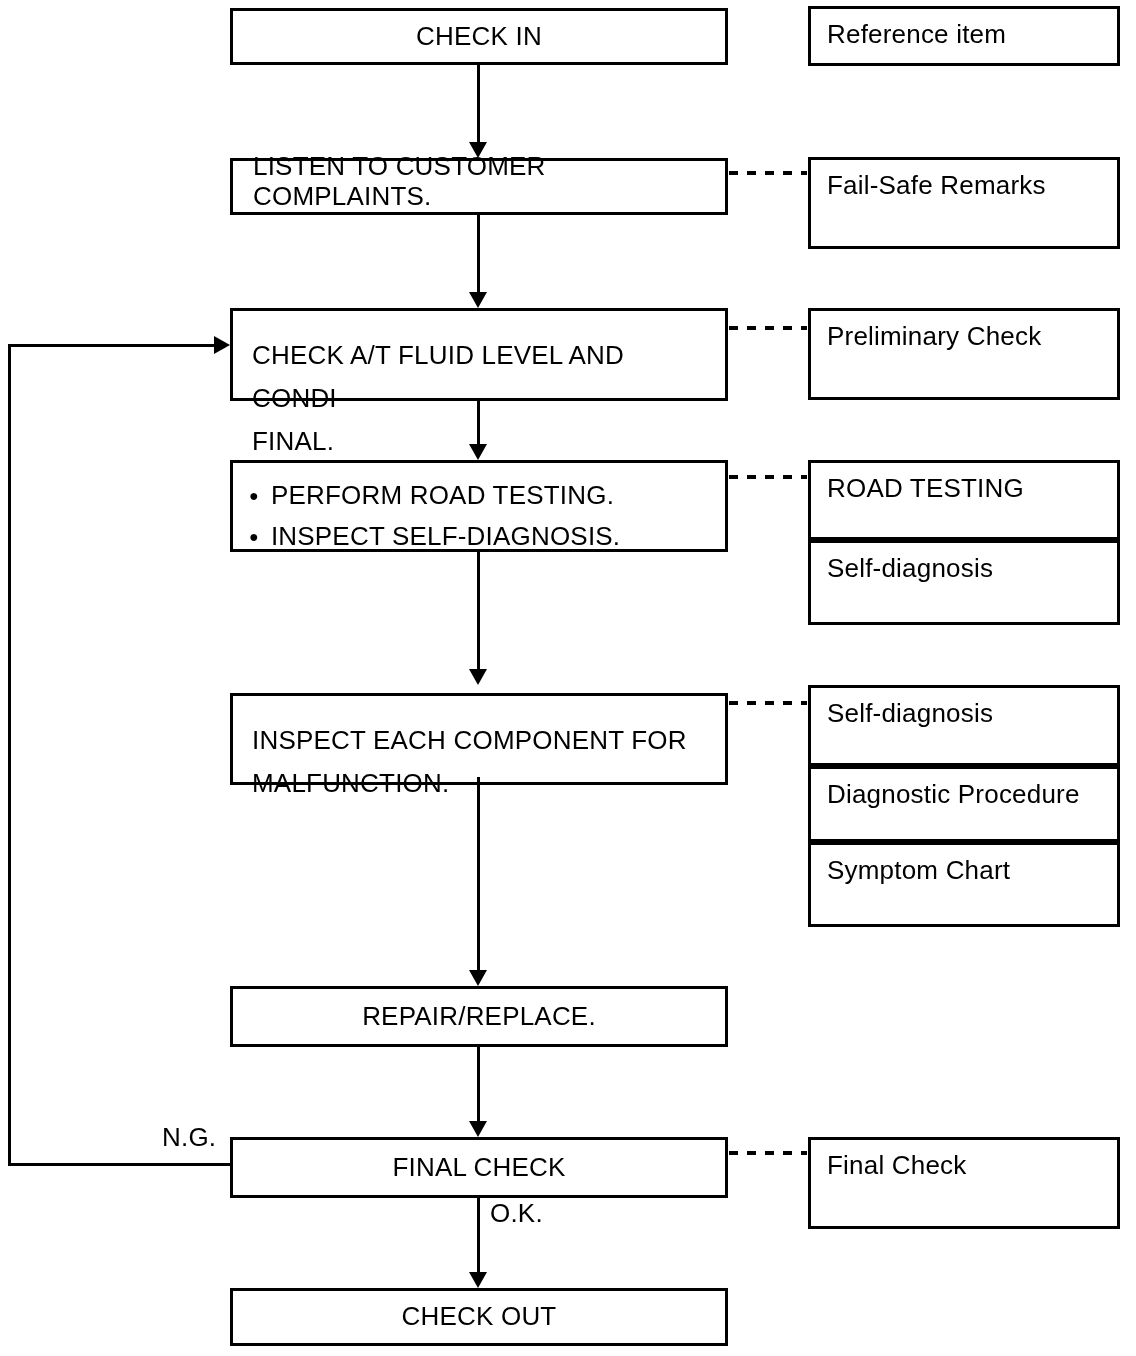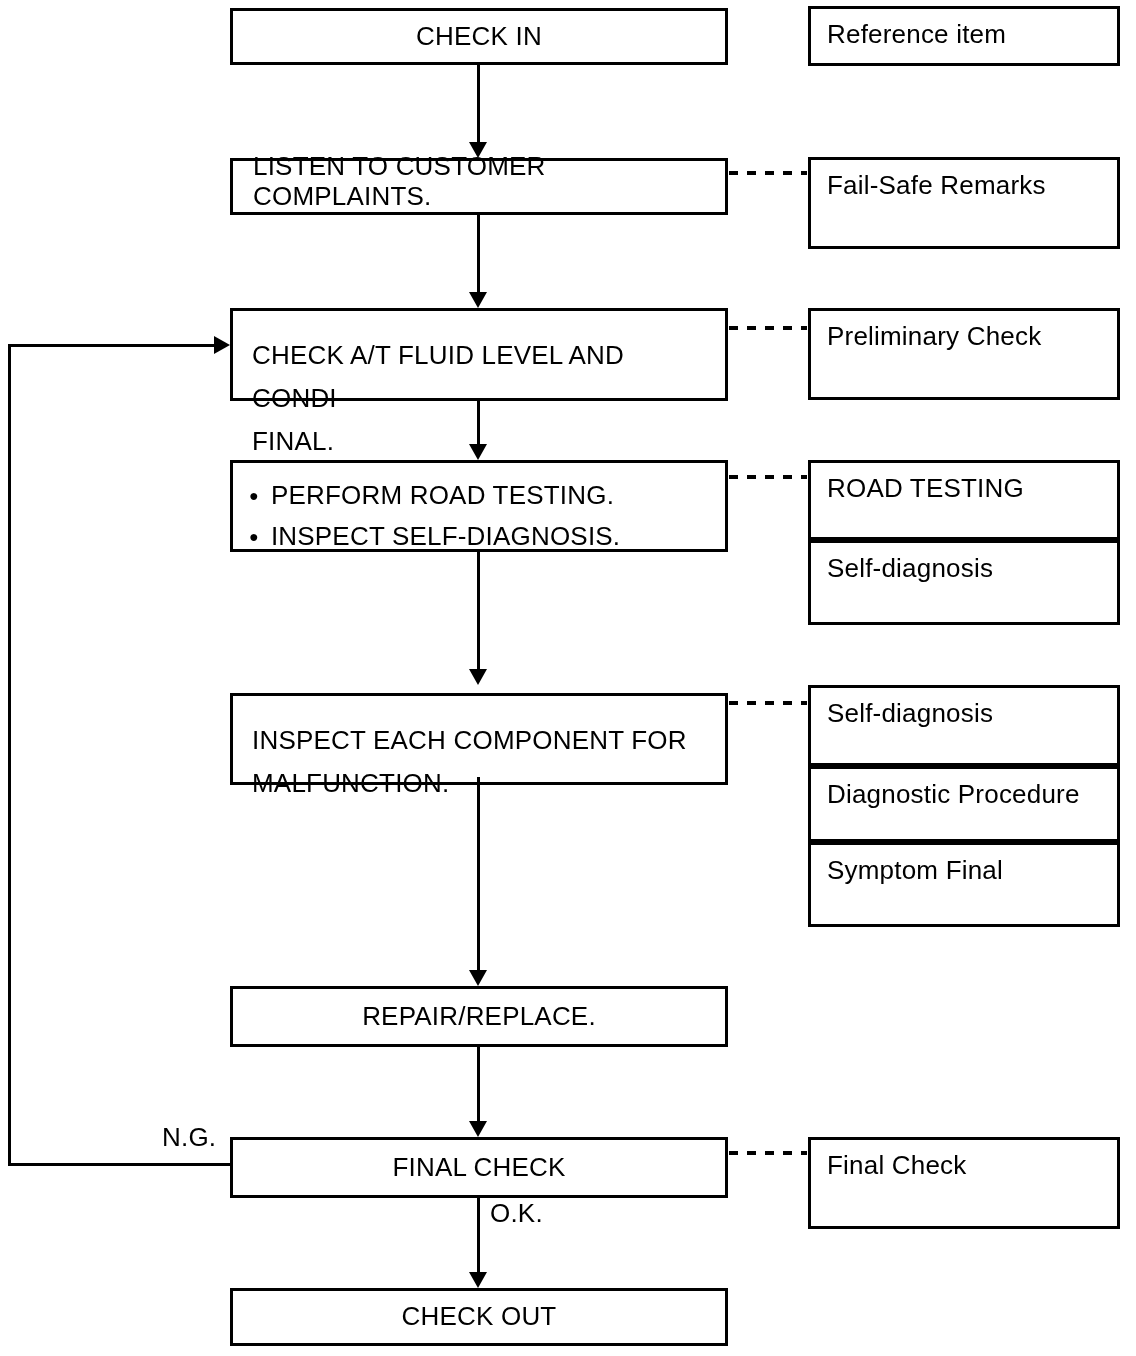--- a/index.html
+++ b/index.html
@@ -146,20 +146,20 @@
     <span>Self-diagnosis</span>
   </div>
 
   <div class="box ref" style="top:685px; height:81px;">
     <span>Self-diagnosis</span>
   </div>
   <div class="box ref" style="top:766px; height:76px;">
     <span>Diagnostic Procedure</span>
   </div>
   <div class="box ref" style="top:842px; height:85px;">
-    <span>Symptom Final</span>
+    <span>Symptom Chart</span>
   </div>
 
   <div class="box ref" style="top:1137px; height:92px;">
     <span>Final Check</span>
   </div>
 
 </div>
 
 </body></html>

